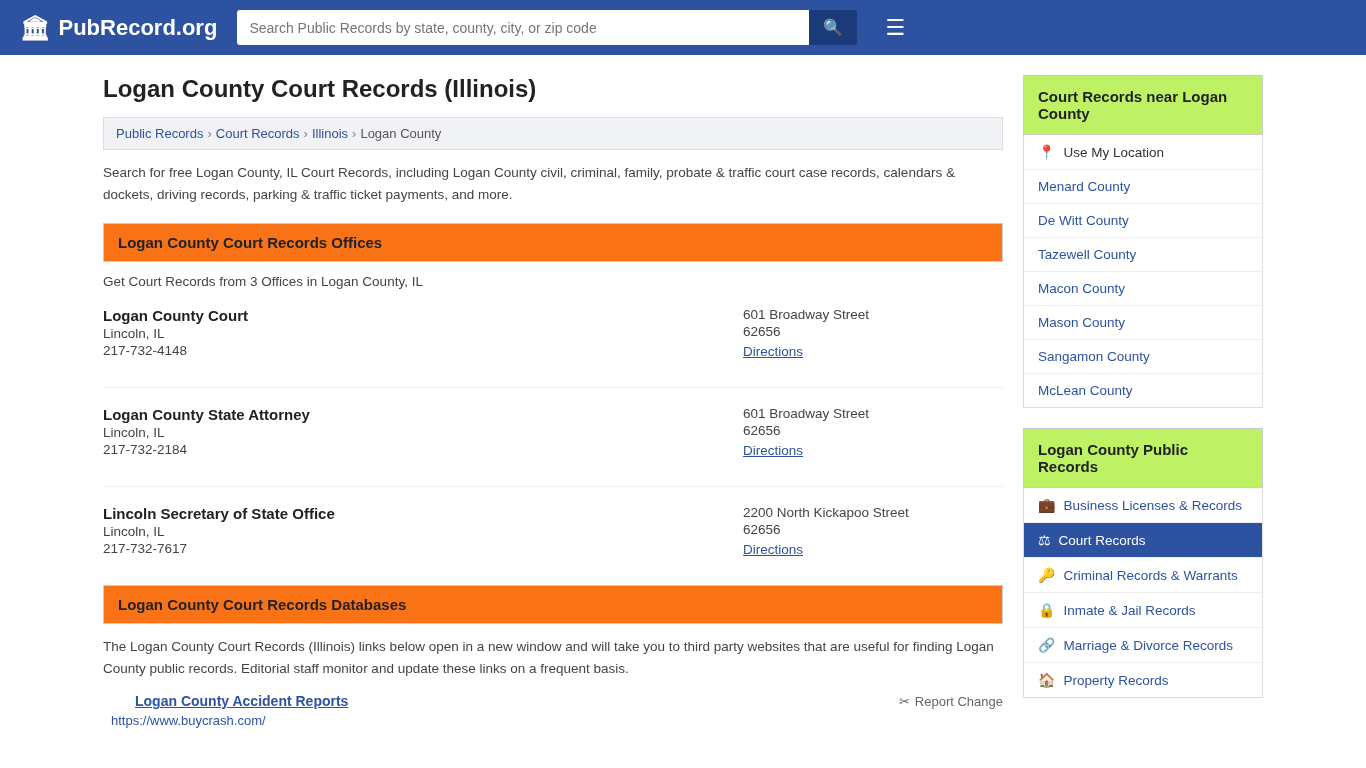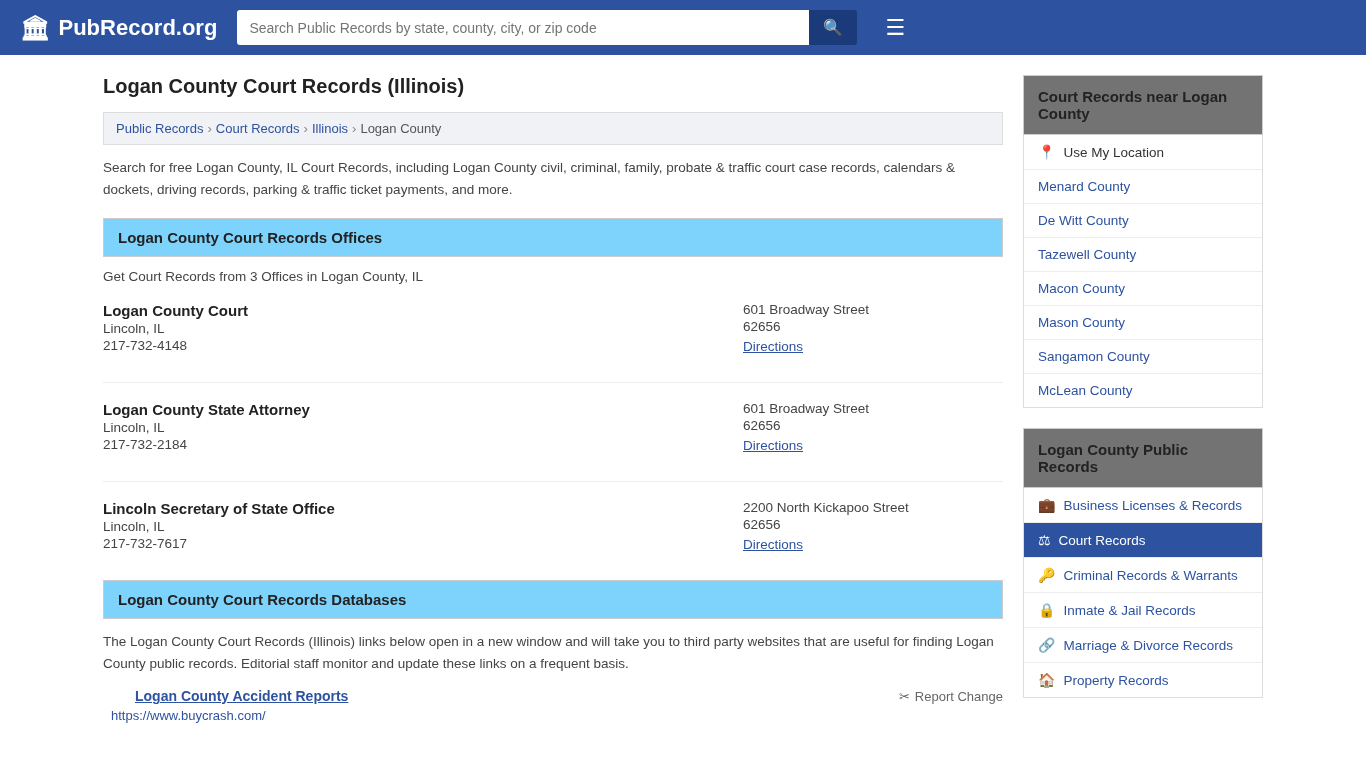--- a/index.html
+++ b/index.html
@@ -61,21 +61,21 @@
       padding: 20px 20px 0 20px;
       display: flex;
       gap: 20px;
     }
 
     
     .main-content {
       flex: 1;
     }
     .page-title {
-      font-size: 20px;
+      font-size: 24px;
       font-weight: bold;
       color: #222;
       margin-bottom: 14px;
     }
     .breadcrumb {
       background: #f0f2f5;
       padding: 8px 12px;
       border: 1px solid #ddd;
       font-size: 13px;
       color: #555;
@@ -92,21 +92,21 @@
       color: #888;
     }
     .description {
       font-size: 13.5px;
       color: #444;
       line-height: 1.6;
       margin-bottom: 18px;
     }
 
     .section-header {
-      background: #7dd3fc;
+      background: #f97316;
       border: 1px solid #ccc;
       padding: 10px 14px;
       font-size: 15px;
       font-weight: bold;
       color: #222;
       margin-bottom: 12px;
     }
     .section-desc {
       font-size: 13.5px;
       color: #444;
@@ -193,21 +193,21 @@
       font-size: 13px;
       padding-left: 8px;
     }
 
     
     .sidebar {
       width: 240px;
       flex-shrink: 0;
     }
     .sidebar-section-header {
-      background: #737373;
+      background: #bef264;
       border: 1px solid #ccc;
       padding: 12px 14px;
       font-size: 15px;
       font-weight: bold;
       color: #222;
       margin-bottom: 0;
     }
     .sidebar-list {
       border: 1px solid #ddd;
       border-top: none;

